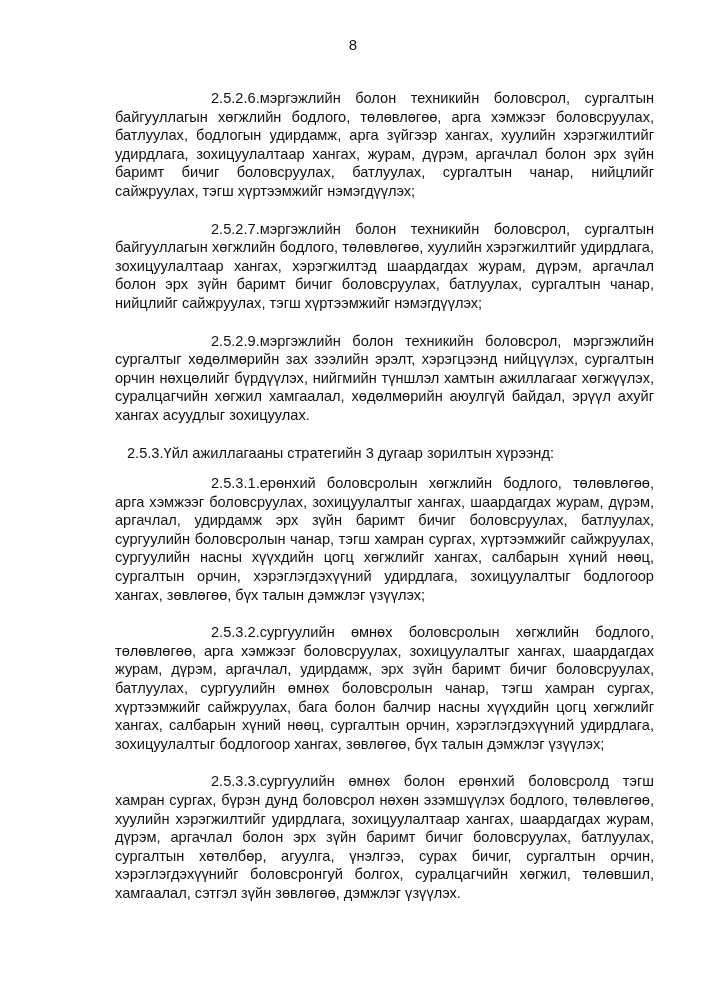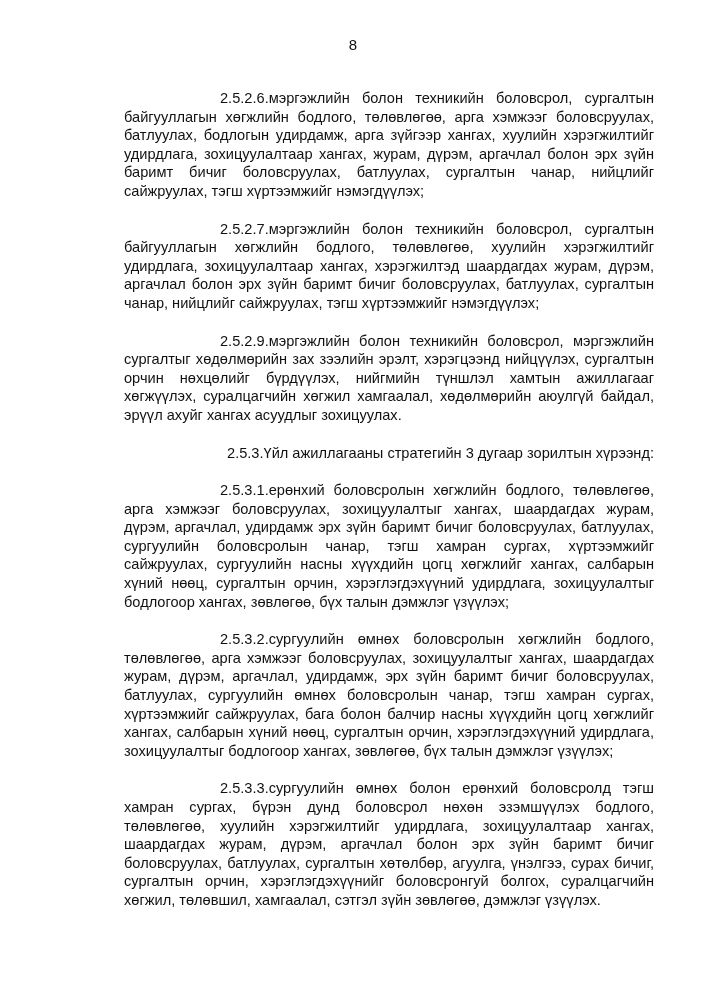--- a/index.html
+++ b/index.html
@@ -2,22 +2,22 @@
 <html><head>
 <meta charset="utf-8">
 <style>
   html, body { margin: 0; padding: 0; background: #ffffff; }
   body { width: 706px; height: 1000px; position: relative; overflow: hidden;
          font-family: "Liberation Sans", sans-serif; color: #111111; }
   .page-number { position: absolute; top: 36px; left: 0; width: 706px; text-align: center;
                  font-size: 15px; line-height: 18px; }
   .content { position: absolute; top: 89px; left: 107px; width: 547px; }
   .para { font-size: 14.6px; line-height: 18.6px; text-align: justify; text-indent: 96px;
-          margin: 0 0 19px 17px; }
-  .heading { font-size: 14.6px; line-height: 18.6px; text-align: right; margin: 0 0 19px 0;
+          margin: 0 0 19px 8px; }
+  .heading { font-size: 14.6px; line-height: 18.6px; text-align: left; margin: 0 0 12px 0;
              padding-left: 20px; }
 </style>
 </head>
 <body>
 
 <div class="page-number">8</div>
 
 <div class="content">
   <p class="para">2.5.2.6.мэргэжлийн болон техникийн боловсрол, сургалтын байгууллагын хөгжлийн бодлого, төлөвлөгөө, арга хэмжээг боловсруулах, батлуулах, бодлогын удирдамж, арга зүйгээр хангах, хуулийн хэрэгжилтийг удирдлага, зохицуулалтаар хангах, журам, дүрэм, аргачлал болон эрх зүйн баримт бичиг боловсруулах, батлуулах, сургалтын чанар, нийцлийг сайжруулах, тэгш хүртээмжийг нэмэгдүүлэх;</p>
   <p class="para">2.5.2.7.мэргэжлийн болон техникийн боловсрол, сургалтын байгууллагын хөгжлийн бодлого, төлөвлөгөө, хуулийн хэрэгжилтийг удирдлага, зохицуулалтаар хангах, хэрэгжилтэд шаардагдах журам, дүрэм, аргачлал болон эрх зүйн баримт бичиг боловсруулах, батлуулах, сургалтын чанар, нийцлийг сайжруулах, тэгш хүртээмжийг нэмэгдүүлэх;</p>

